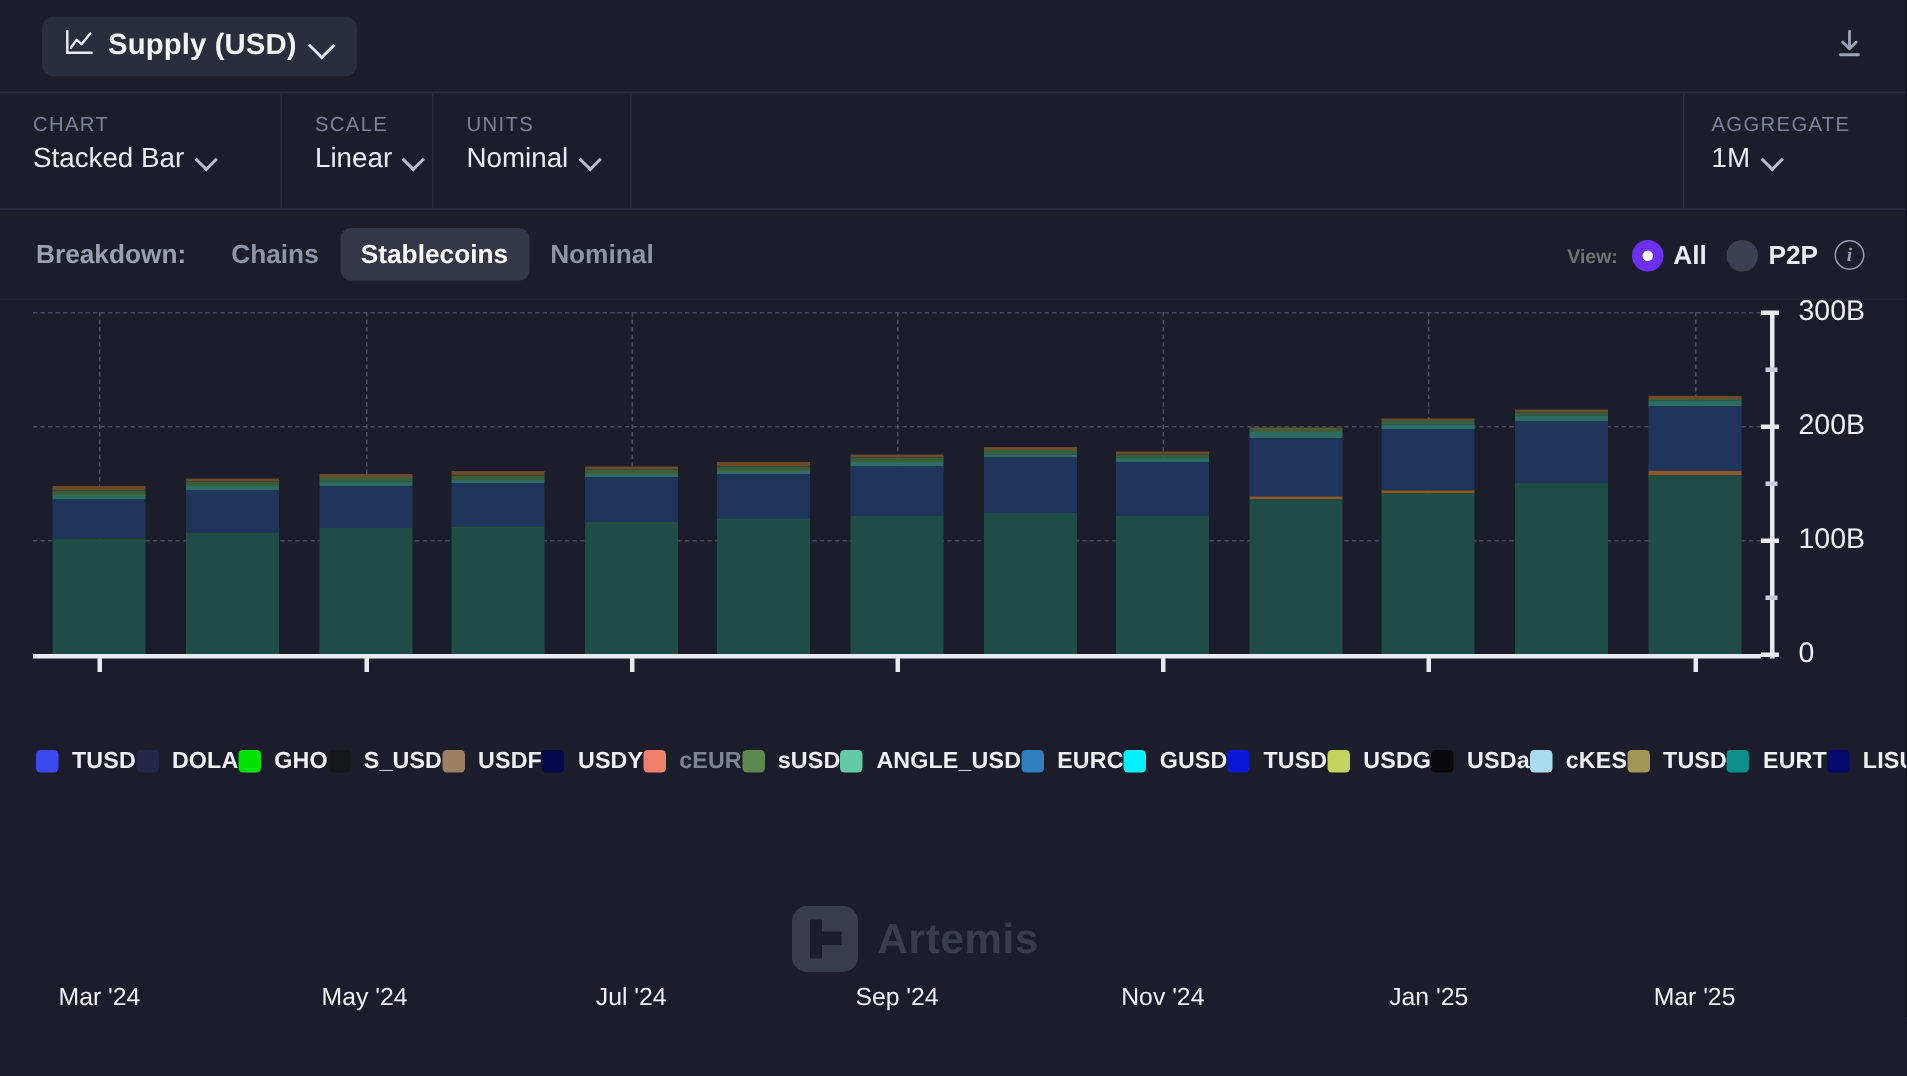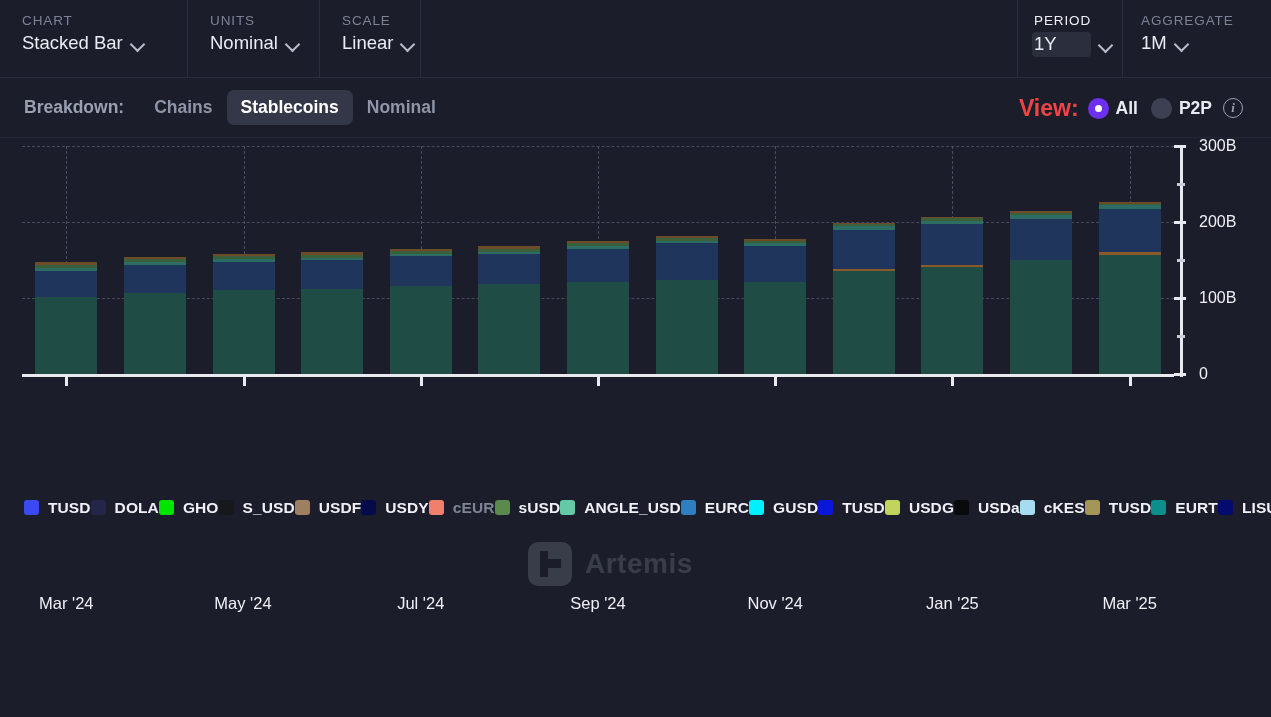--- a/index.html
+++ b/index.html
@@ -100,21 +100,21 @@
   .bd-label { color: #9aa0b2; font-size: 17.5px; margin-right: 16px; }
   .bd-tab {
     font-size: 17.5px; color: #8f94a6;
     padding: 7px 14px; border-radius: 7px; cursor: pointer;
   }
   .bd-tab.active { background: #343748; color: #ffffff; }
   .view-group {
     position: absolute; right: 28px; top: 0; height: 60px;
     display: flex; align-items: center; gap: 7px;
   }
-  .view-lbl { color: #ef4444; font-size: 23px; margin-right: 2px; }
+  .view-lbl { color: #737373; font-size: 13px; margin-right: 2px; }
   .radio {
     width: 21px; height: 21px; border-radius: 50%;
     background: #3d4052; display: flex; align-items: center; justify-content: center;
     cursor: pointer;
   }
   .radio.on { background: #6d2ff0; }
   .radio.on::after {
     content: ""; width: 7px; height: 7px; border-radius: 50%; background: #fff;
   }
   .view-opt { color: #e9ecf3; font-size: 17.5px; margin-right: 6px; }
@@ -161,21 +161,21 @@
     position: absolute; left: 1180px; top: 8px;
     width: 3px; height: 231px; background: #e8eaf0;
   }
   .ytick-major {
     position: absolute; left: 1174px; width: 12px; height: 3px; background: #e8eaf0;
   }
   .ytick-minor {
     position: absolute; left: 1177px; width: 8px; height: 3px; background: #c7ccdb;
   }
   .ylab {
-    position: absolute; left: 1199px; color: #eef0f6; font-size: 16px;
+    position: absolute; left: 1199px; color: #eef0f6; font-size: 19px;
     transform: translateY(-50%);
   }
   .xlab {
     position: absolute; top: 456px; color: #eef0f6; font-size: 16.5px;
     transform: translateX(-50%);
   }
   .watermark {
     position: absolute; left: 528px; top: 404px;
     display: flex; align-items: center; gap: 13px;
     opacity: .17; pointer-events: none;
@@ -207,51 +207,66 @@
   .lg-item { display: flex; align-items: center; gap: 9px; cursor: pointer; }
   .sw { width: 15px; height: 15px; border-radius: 3px; flex: none; }
   .lg-name { color: #eef0f6; font-size: 15.5px; font-weight: 600; letter-spacing: .1px; }
   .lg-item.dim .lg-name { color: #7e8496; }
 </style>
 </head>
 <body>
 
 <div id="app">
 
+  <div class="topbar">
+    <div class="metric-pill">
+      <span>
+        <svg width="21" height="21" viewBox="0 0 22 22" fill="none">
+          <path d="M3 3 V18 H20" stroke="#e9ecf3" stroke-width="1.7" stroke-linecap="round"></path>
+          <path d="M5.5 14.5 L9.5 9 L13 12 L19 4.5" stroke="#e9ecf3" stroke-width="1.7" stroke-linecap="round" stroke-linejoin="round"></path>
+        </svg>
+      </span>
+      <span class="lbl">Supply (USD)</span>
+      <span class="chev big" style="color:#dfe3ec"></span>
+    </div>
+
+    <div class="dl-btn">
+      <span>
+        <svg width="22" height="22" viewBox="0 0 22 22" fill="none">
+          <path d="M11 3 V14" stroke="#9ea3b5" stroke-width="1.9" stroke-linecap="round"></path>
+          <path d="M6.5 10 L11 14.5 L15.5 10" stroke="#9ea3b5" stroke-width="1.9" stroke-linecap="round" stroke-linejoin="round"></path>
+          <path d="M5 18.5 H17" stroke="#9ea3b5" stroke-width="1.9" stroke-linecap="round"></path>
+        </svg>
+      </span>
+    </div>
+  </div>
 
   <div class="controls">
     <div class="ctrl c-chart">
       <div class="cap">CHART</div>
       <div class="val-row">
         <span class="val">Stacked Bar</span>
         <span class="chev"></span>
       </div>
     </div>
+    <div class="ctrl c-scale">
+      <div class="cap">SCALE</div>
+      <div class="val-row">
+        <span class="val">Linear</span>
+        <span class="chev"></span>
+      </div>
+    </div>
     <div class="ctrl c-units">
       <div class="cap">UNITS</div>
       <div class="val-row">
         <span class="val">Nominal</span>
         <span class="chev"></span>
       </div>
     </div>
-    <div class="ctrl c-scale">
-      <div class="cap">SCALE</div>
-      <div class="val-row">
-        <span class="val">Linear</span>
-        <span class="chev"></span>
-      </div>
-    </div>
     <div class="ctrl c-spacer"></div>
-    <div class="ctrl c-period">
-      <div class="cap">PERIOD</div>
-      <div class="val-row">
-        <span class="val">1Y</span>
-        <span class="chev"></span>
-      </div>
-    </div>
     <div class="ctrl c-aggregate">
       <div class="cap">AGGREGATE</div>
       <div class="val-row">
         <span class="val">1M</span>
         <span class="chev"></span>
       </div>
     </div>
   </div>
 
   <div class="breakdown">

